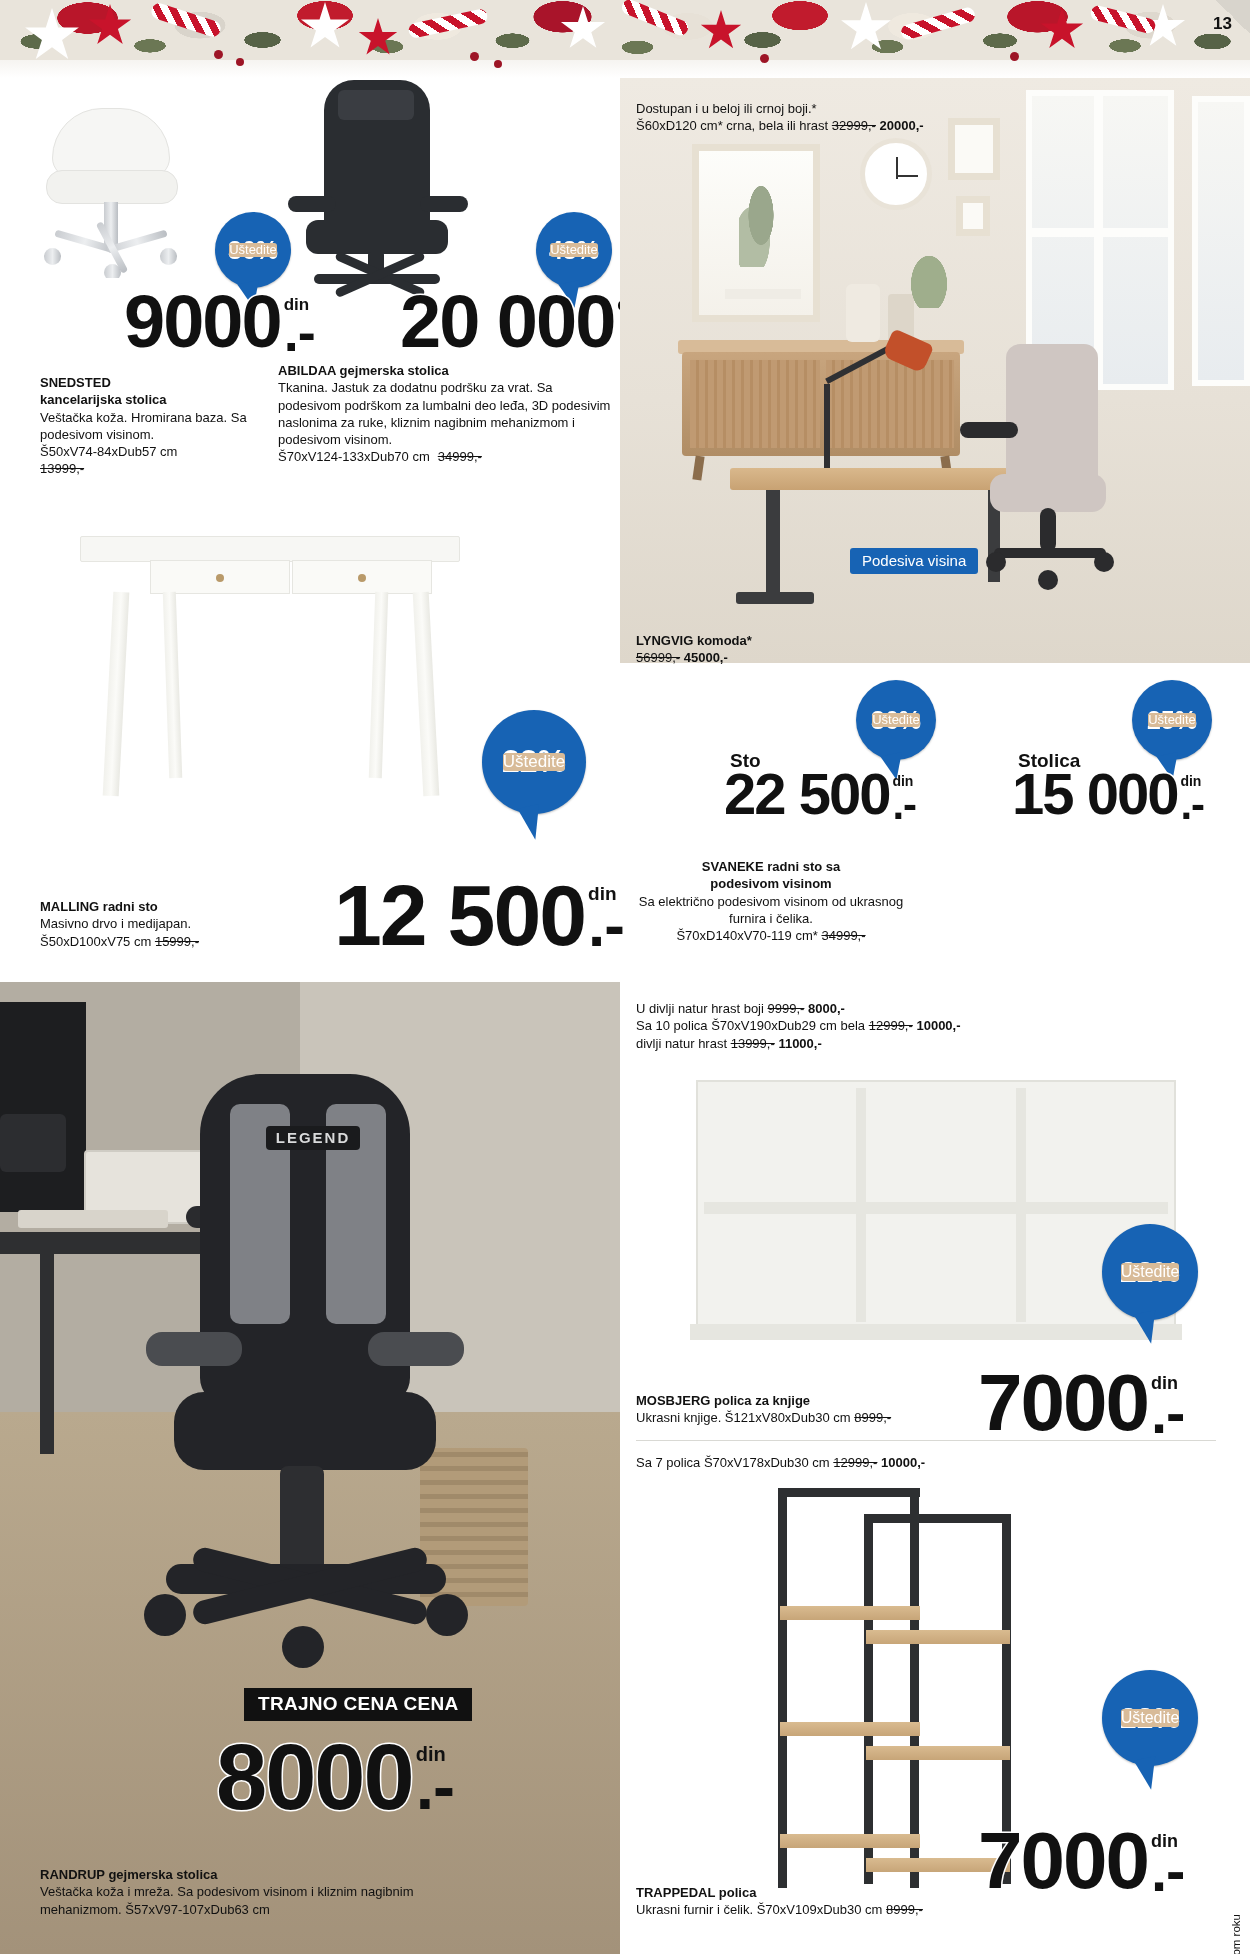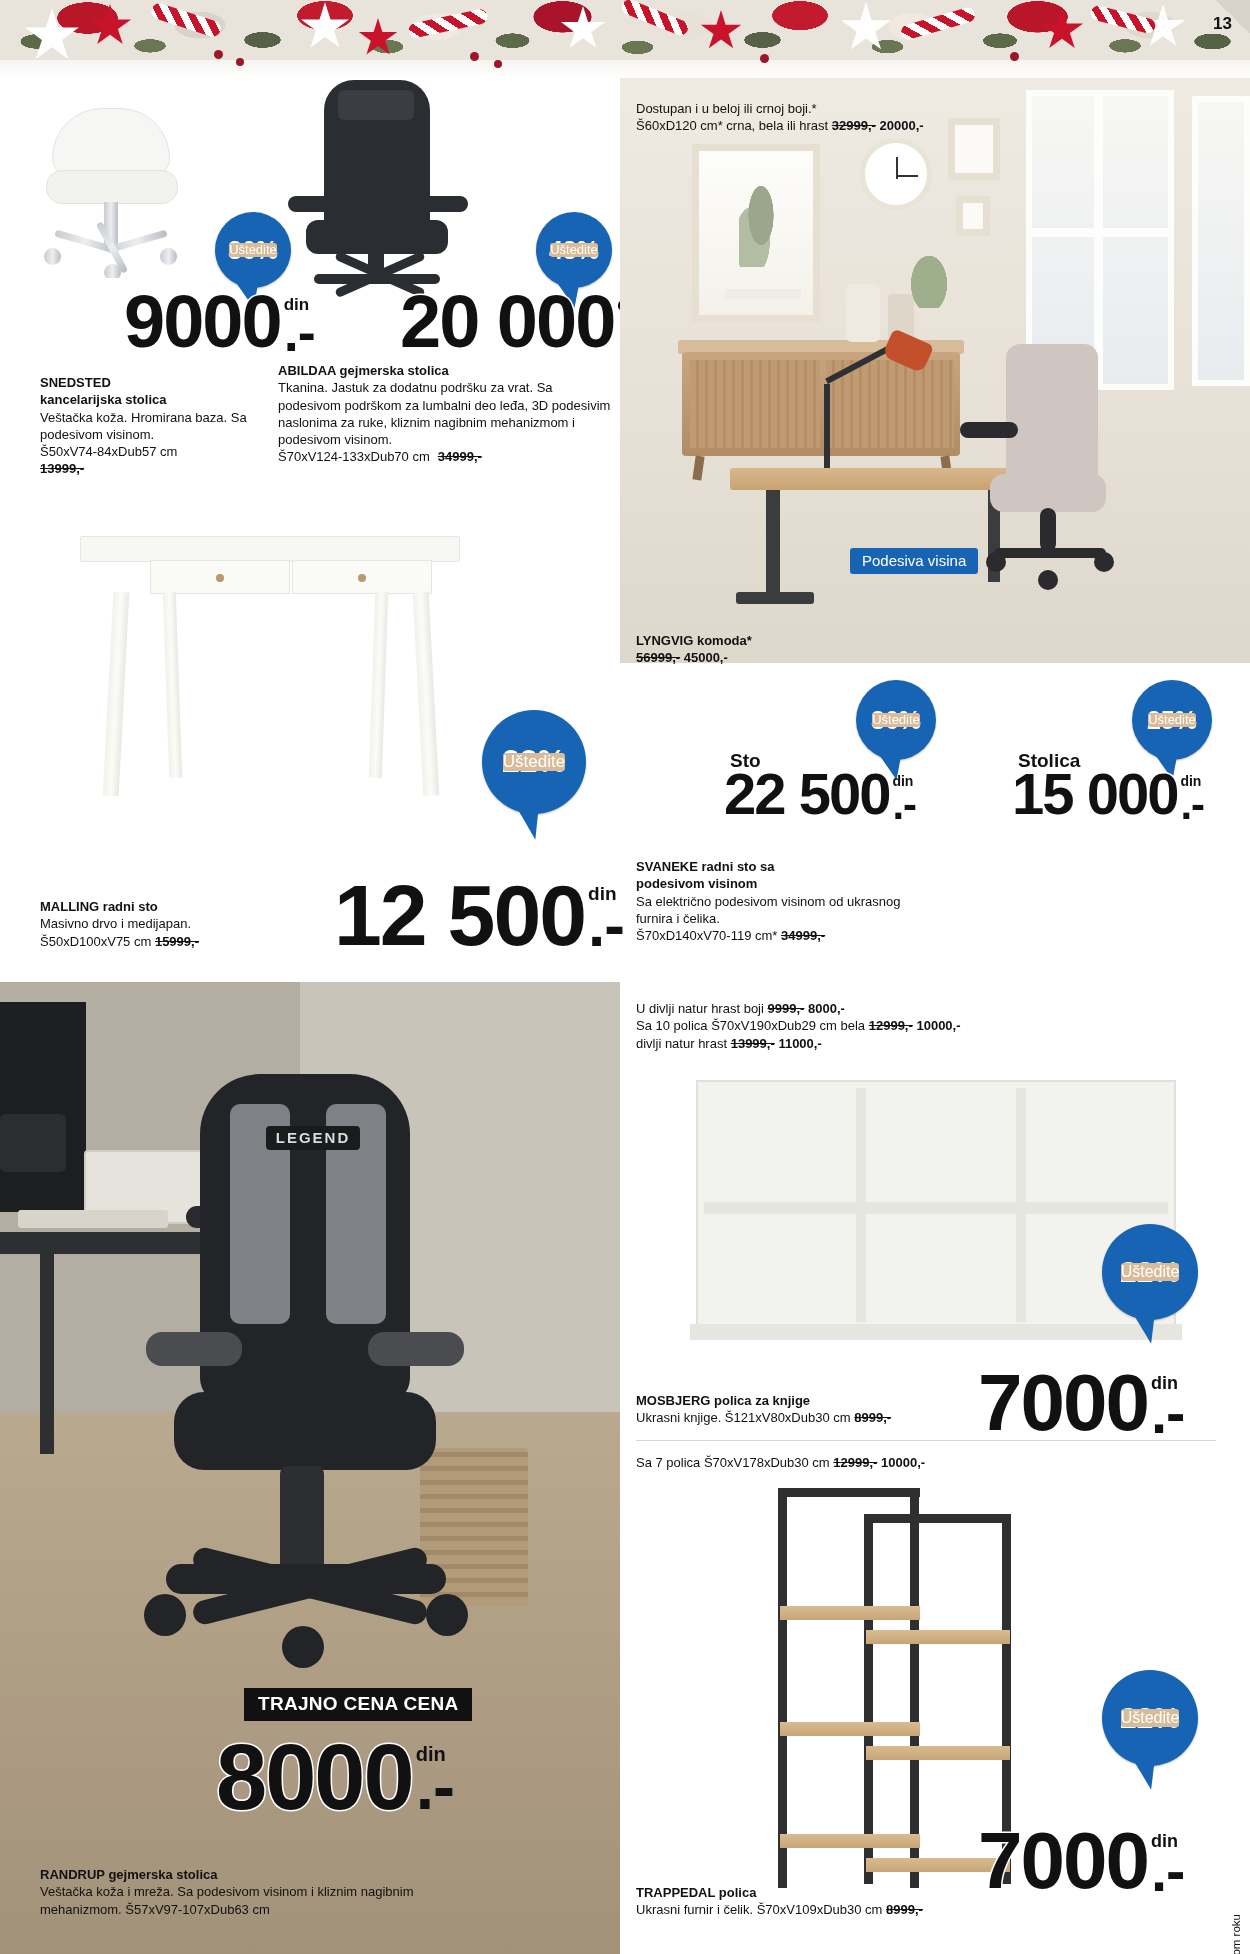--- a/index.html
+++ b/index.html
@@ -95,21 +95,21 @@
   .price .din{ font-size:17px; font-weight:700; letter-spacing:0; line-height:1; }
   .price .dash{ font-size:54px; font-weight:800; line-height:.5; margin-top:6px; letter-spacing:-1px;}
 
   .price.small .num{ font-size:58px; }
   .price.small .din{ font-size:14px; }
   .price.small .dash{ font-size:42px; }
 
   
   .txt{ position:absolute; color:#111; font-size:13px; line-height:1.33; }
   .txt b, .name{ font-weight:700; }
-  .strike{ text-decoration:line-through; font-weight:700; }
+  .strike{ text-decoration:line-through; font-weight:400; }
   .lbl-pill{
     position:absolute; background:#1763b4; color:#fff; font-size:15px;
     padding:4px 12px 5px; border-radius:3px; font-weight:400;
   }
   .black-pill{
     position:absolute; background:#111; color:#fff; font-weight:700;
     font-size:19px; letter-spacing:.3px; padding:5px 14px 6px;
   }
   .side-note{
     position:absolute; right:2px; bottom:0; transform-origin:right bottom;
@@ -401,21 +401,21 @@
     </span>
   </div>
   <div class="price small" style="left:1012px;top:770px;">
     <span class="num">15 000</span>
     <span class="suffix">
       <span class="din">din</span>
       <span class="dash">.-</span>
     </span>
   </div>
 
-  <div class="txt" style="left:636px;top:858px;width:270px;">
+  <div class="txt" style="left:636px;top:858px;width:270px;text-align:center;">
     <div class="name">SVANEKE radni sto sa</div>
     <div class="name">podesivom visinom</div>
     <div>Sa električno podesivom visinom od ukrasnog furnira i čelika.</div>
     <div>
       <span>Š70xD140xV70-119 cm*</span>
       <span class="strike">34999,-</span>
     </div>
   </div>
 
 

